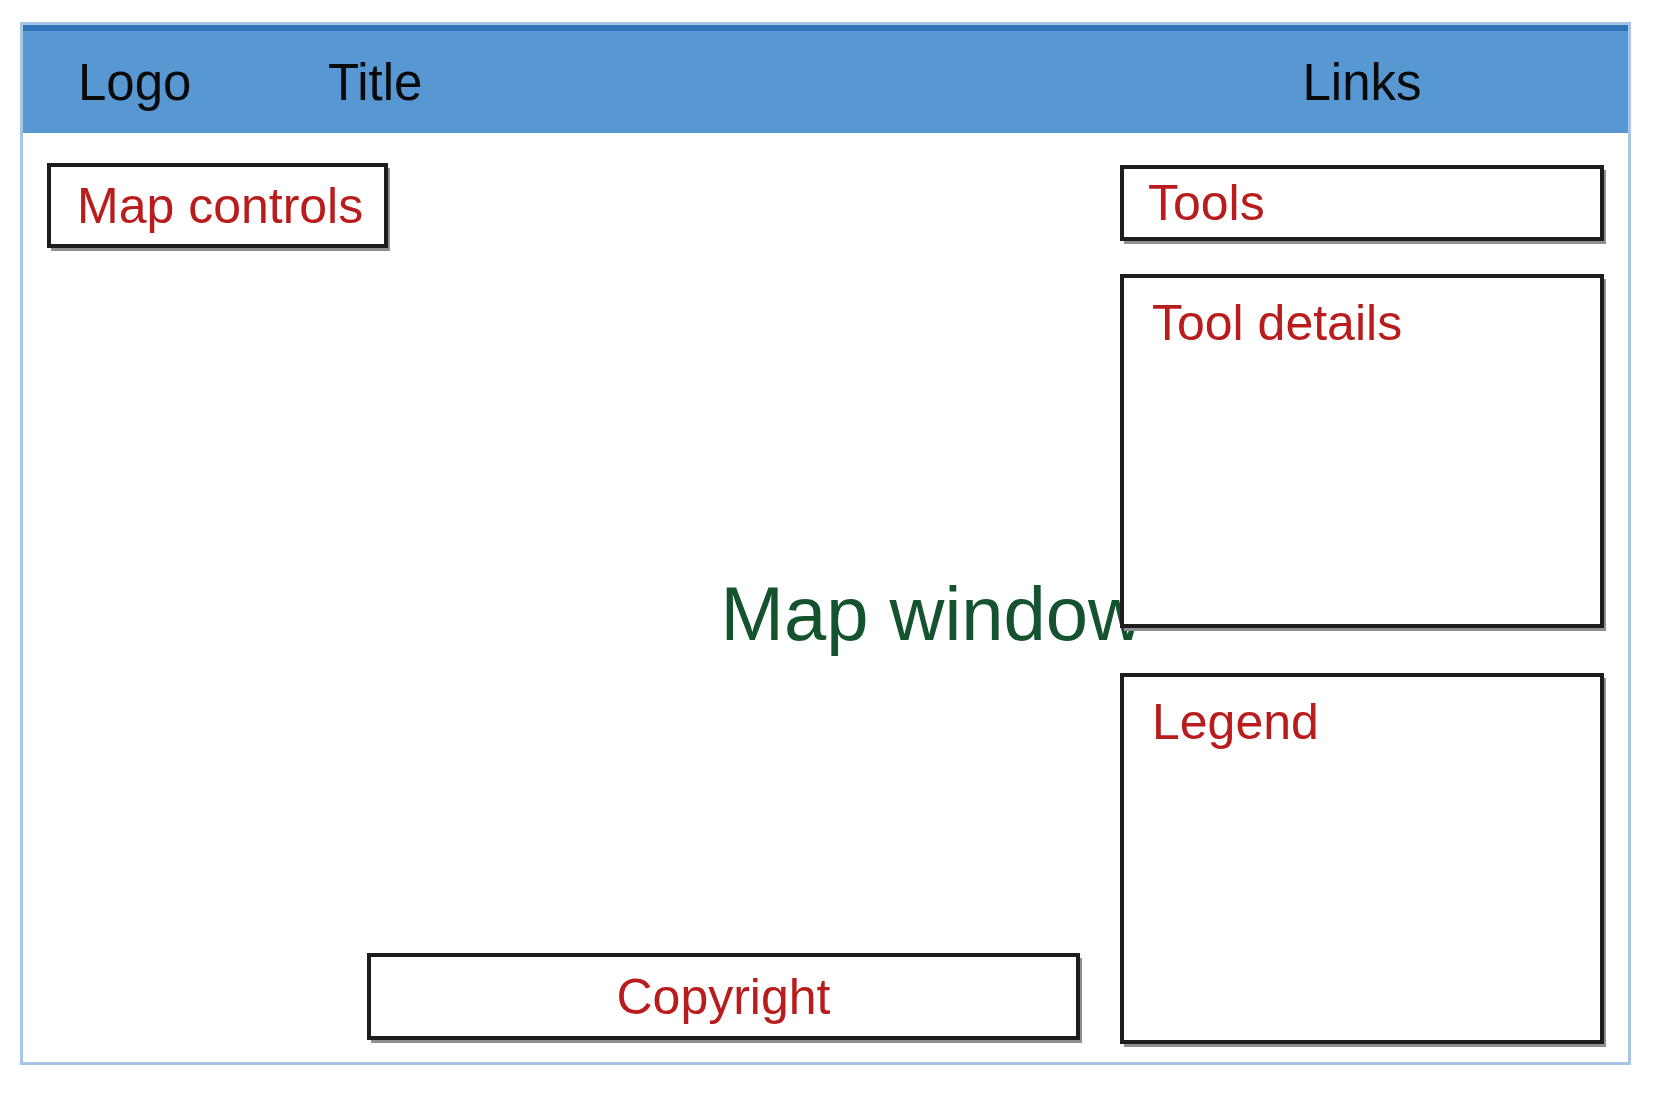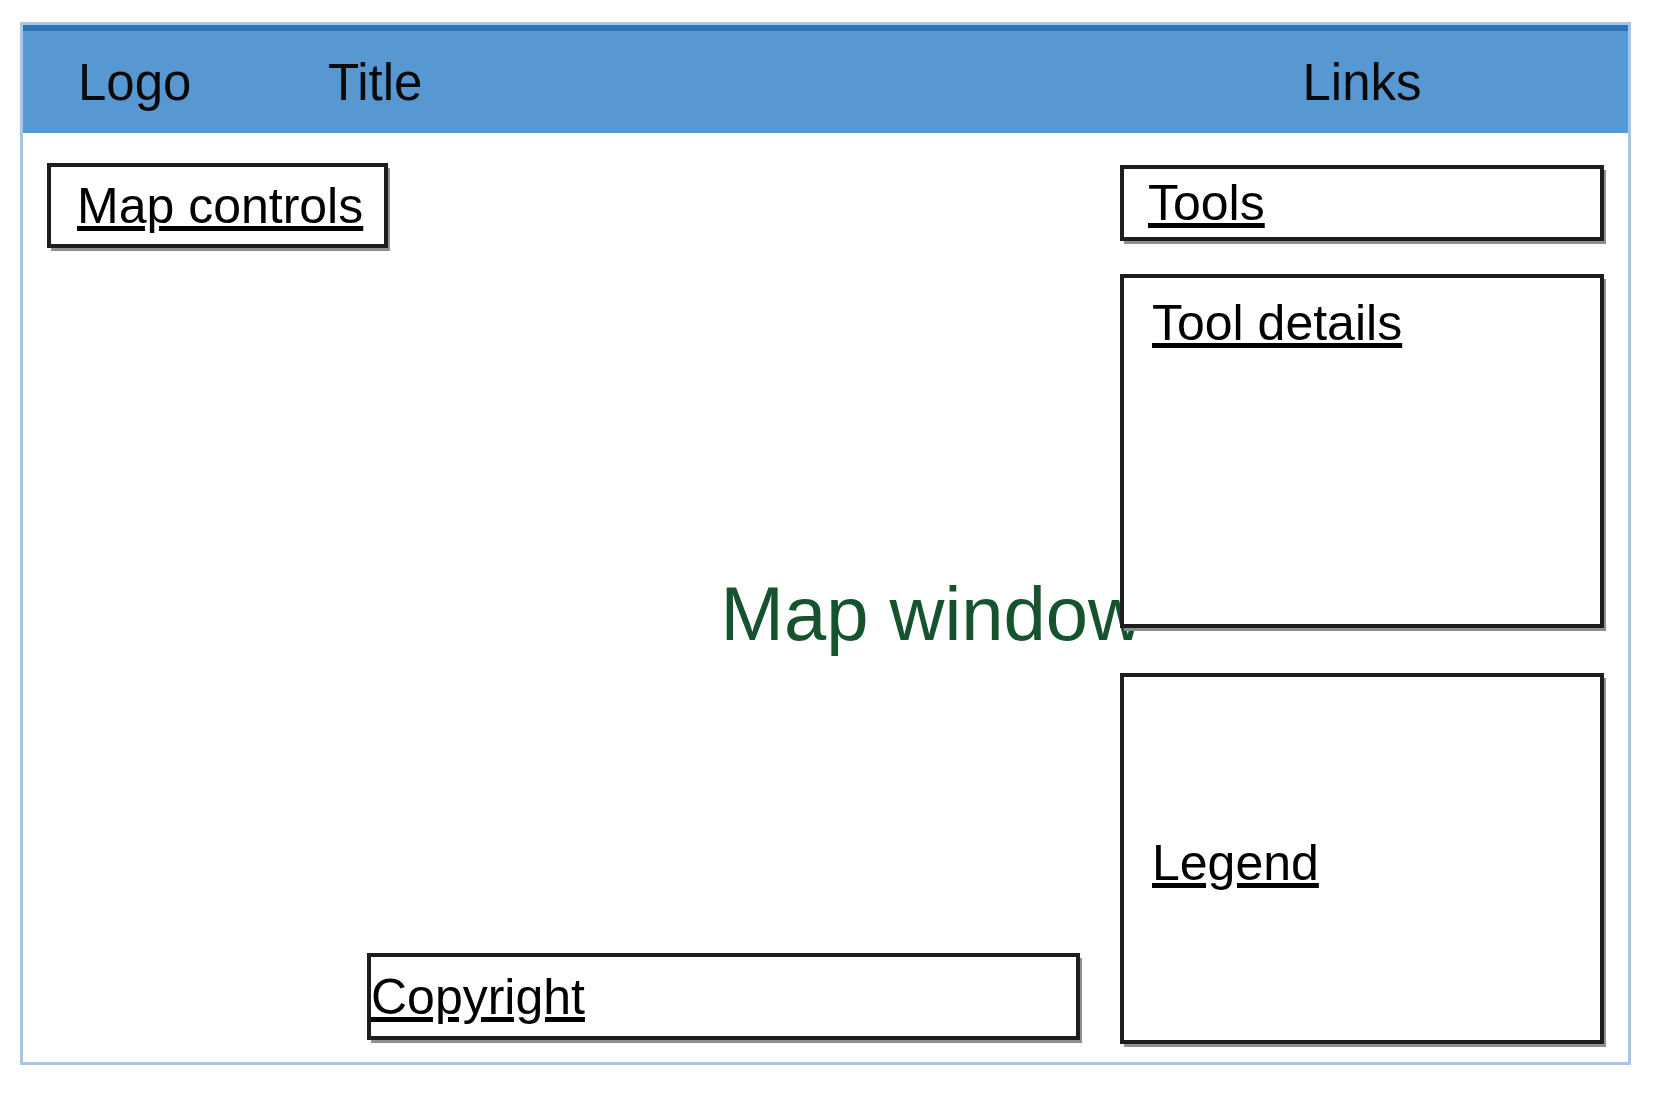--- a/index.html
+++ b/index.html
@@ -77,38 +77,37 @@
   
   .wbox {
     position: absolute;
     background: #ffffff;
     border: 4px solid #1d1d1d;
     box-sizing: border-box;
     box-shadow: 3px 4px 0 -1px #8f8f8f;
     display: flex;
     align-items: center;
     font-size: 50px;
-    color: #000000;
+    color: #b91c1c;
     white-space: nowrap;
-    text-decoration: underline;
   }
   .wbox .boxlabel { display: block; }
   .box-map-controls { left: 47px;  top: 163px; width: 341px; height: 85px; padding-left: 26px; }
   .box-search       { left: 420px; top: 163px; width: 220px; height: 85px; padding-left: 24px; }
   .box-tools        { left: 1120px; top: 165px; width: 484px; height: 76px; padding-left: 24px; }
   .box-tool-details {
     left: 1120px; top: 274px; width: 484px; height: 354px;
     align-items: flex-start; padding: 16px 17px 0 28px;
   }
   .box-legend {
     left: 1120px; top: 673px; width: 484px; height: 371px;
-    align-items: center; padding: 8px 0 0 28px;
+    align-items: flex-start; padding: 16px 0 0 28px;
   }
   .box-scalebar  { left: 60px;  top: 953px; width: 272px; height: 87px; padding-left: 24px; }
-  .box-copyright { left: 367px; top: 953px; width: 713px; height: 87px; }
+  .box-copyright { left: 367px; top: 953px; width: 713px; height: 87px; justify-content: center; }
 </style>
 </head>
 <body>
 
 <div class="page">
 
   <div class="frame">
 
     <div class="map-area">
       <div class="map-window-label">Map window</div>

